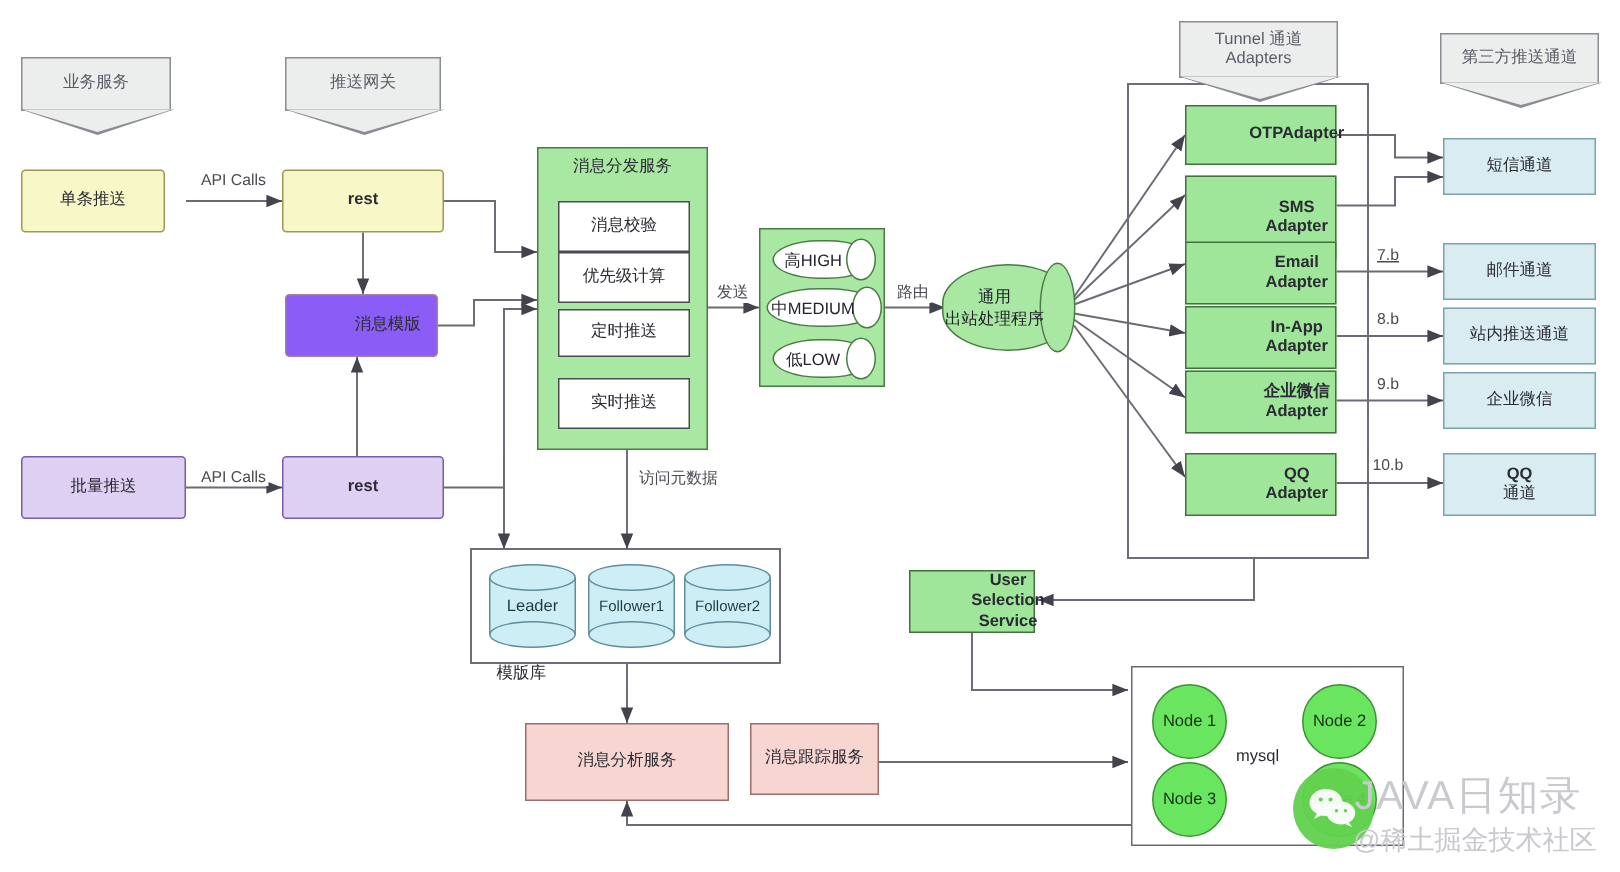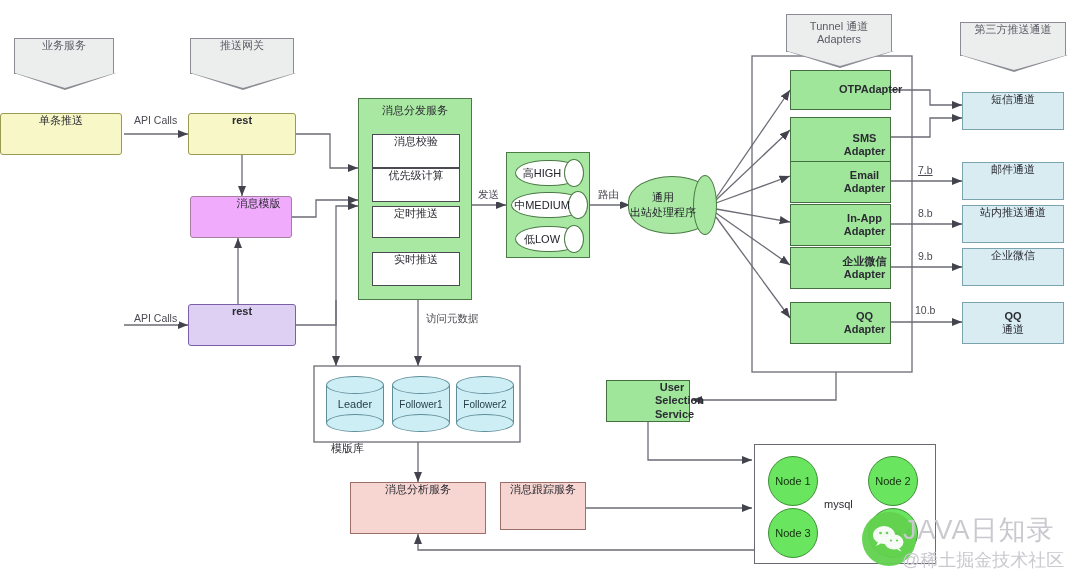--- a/index.html
+++ b/index.html
@@ -1,34 +1,34 @@
 <!DOCTYPE html>
 <html><head>
 <meta charset="utf-8">
 <style>
   html,body{margin:0;padding:0;background:#ffffff;}
   body{font-family:"Liberation Sans","DejaVu Sans",sans-serif;}
   #stage{position:relative;width:1080px;height:581px;background:#fff;overflow:hidden;}
   svg.edges{position:absolute;left:0;top:0;width:1080px;height:581px;pointer-events:none;}
 
-  .node{position:absolute;box-sizing:border-box;display:flex;
+  .node{position:absolute;box-sizing:border-box;display:flex;align-items:center;
         justify-content:center;text-align:center;border:1.4px solid #5a5a66;
         color:#2b2b33;line-height:1.2;}
   .banner{background:#eceded;border:1.4px solid #8b8b93;color:#5c5c66;font-size:11px;}
   .banner .inner{position:relative;z-index:2;}
   .banner:after{content:"";position:absolute;left:0;right:0;bottom:-15px;height:0;
         border-left:var(--hw) solid transparent;border-right:var(--hw) solid transparent;
         border-top:15px solid #eceded;}
   .banner:before{content:"";position:absolute;left:-1.4px;right:-1.4px;bottom:-17.4px;height:0;
         border-left:calc(var(--hw) + 1.4px) solid transparent;
         border-right:calc(var(--hw) + 1.4px) solid transparent;border-top:17px solid #8b8b93;}
 
   .yellow{background:#f7f7c8;border-color:#9a9a52;font-size:11px;border-radius:3px;}
   .purple{background:#ddd0f2;border-color:#7a5ea8;font-size:11px;border-radius:3px;}
-  .pink-soft{background:#f0abfc;border-color:#a87ea0;font-size:11px;border-radius:3px;padding-left:35px;}
+  .pink-soft{background:#8b5cf6;border-color:#a87ea0;font-size:11px;border-radius:3px;padding-left:35px;}
   .green{background:#a8e8a2;border-color:#4b7a46;font-size:11px;}
   .green-strong{background:#9fe69a;border-color:#44703f;font-size:11px;font-weight:bold;padding-left:48px;}
   .white-box{background:#ffffff;border-color:#4a4a52;font-size:11px;}
   .blue{background:#d8ecf2;border-color:#7aa3ae;font-size:11px;}
   .pinkbox{background:#f7d6d1;border-color:#9c6f6a;font-size:11px;}
   .plain{background:transparent;border:1.4px solid #6a6a72;font-size:11px;}
 
   .cyl{position:absolute;box-sizing:border-box;}
   .cyl .body{position:absolute;inset:0;border:1.4px solid #4b7a46;border-radius:50%/14px;
         background:#ffffff;}
@@ -131,22 +131,25 @@
     <span class="inner">推送网关</span>
   </div>
   <div class="node banner" style="left:786px;top:14px;width:106px;height:38px;--hw:53px;flex-direction:column;">
     <span class="inner">Tunnel 通道</span>
     <span class="inner">Adapters</span>
   </div>
   <div class="node banner" style="left:960px;top:22px;width:106px;height:34px;--hw:53px;">
     <span class="inner">第三方推送通道</span>
   </div>
 
-  <div class="node yellow" style="left:0;top:113px;width:122px;height:42px;">
+  <div class="node yellow" style="left:14px;top:113px;width:96px;height:42px;">
     <span>单条推送</span>
+  </div>
+  <div class="node purple" style="left:14px;top:304px;width:110px;height:42px;">
+    <span>批量推送</span>
   </div>
 
   <div class="node yellow" style="left:188px;top:113px;width:108px;height:42px;font-weight:bold;">
     <span>rest</span>
   </div>
   <div class="node pink-soft" style="left:190px;top:196px;width:102px;height:42px;">
     <span>消息模版</span>
   </div>
   <div class="node purple" style="left:188px;top:304px;width:108px;height:42px;font-weight:bold;">
     <span>rest</span>

